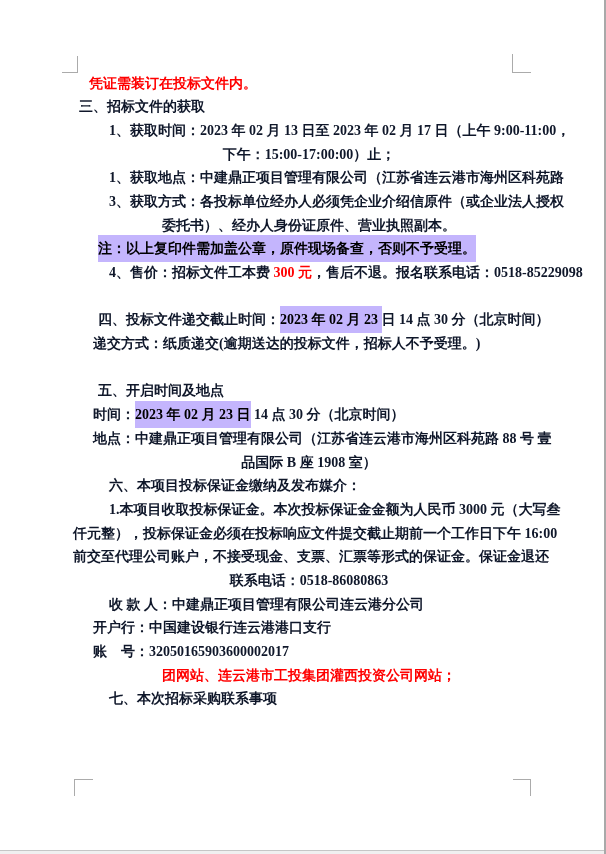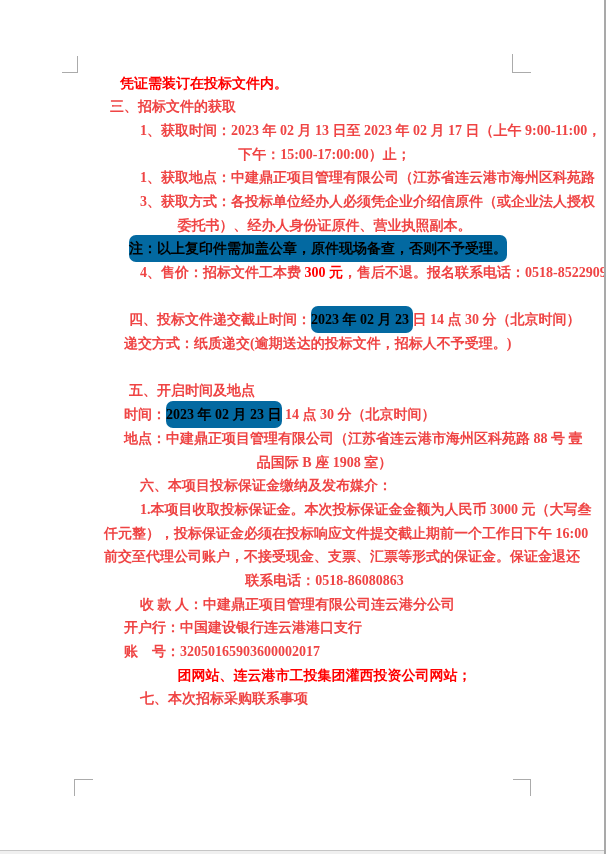--- a/index.html
+++ b/index.html
@@ -2,31 +2,31 @@
 <html><head>
 <meta charset="utf-8">
 <style>
   html,body{margin:0;padding:0;}
   body{width:606px;height:854px;background:#ffffff;}
   .page{
     position:relative;width:606px;height:854px;background:#ffffff;overflow:hidden;
     font-family:"Liberation Serif","DejaVu Serif",serif;font-weight:bold;color:#000000;
   }
   .content{position:absolute;left:73px;top:71.5px;width:472px;}
-  .row{height:23.7px;line-height:23.7px;font-size:14px;white-space:nowrap;margin-left:31px;}
+  .row{height:23.7px;line-height:23.7px;font-size:14px;white-space:nowrap;}
   
   .i0{padding-left:0;text-align:center;}
   .ib{padding-left:6px;}
   .ip{padding-left:16px;}
   .im{padding-left:20px;}
   .ih{padding-left:25px;}
   .i2{padding-left:36px;}
-  .seg.normal{color:#ef4444;}
+  .seg.normal{color:#0f172a;}
   .seg.red{color:#ff0000;}
-  .seg.highlight{background:#0369a1;color:#000000;padding:6px 0;border-radius:7px;}
+  .seg.highlight{background:#c4b5fd;color:#000000;padding:6px 0;}
   
   .mark{position:absolute;}
   .mark-tl{left:62px;top:56px;width:15px;height:16px;border-right:1px solid #ababab;border-bottom:1px solid #ababab;}
   .mark-tr{left:512px;top:54px;width:18px;height:18px;border-left:1px solid #ababab;border-bottom:1px solid #ababab;}
   .mark-bl{left:74px;top:779px;width:18px;height:16px;border-left:1px solid #ababab;border-top:1px solid #ababab;}
   .mark-br{left:513px;top:779px;width:17px;height:16px;border-right:1px solid #ababab;border-top:1px solid #ababab;}
   .bottom-strip{position:absolute;left:0;top:850px;width:606px;height:4px;background:#f0f0f0;border-top:1px solid #c6c6c6;}
   .right-edge{position:absolute;right:0;top:0;width:2px;height:854px;background:#a9a9a9;}
 </style>
 </head>

